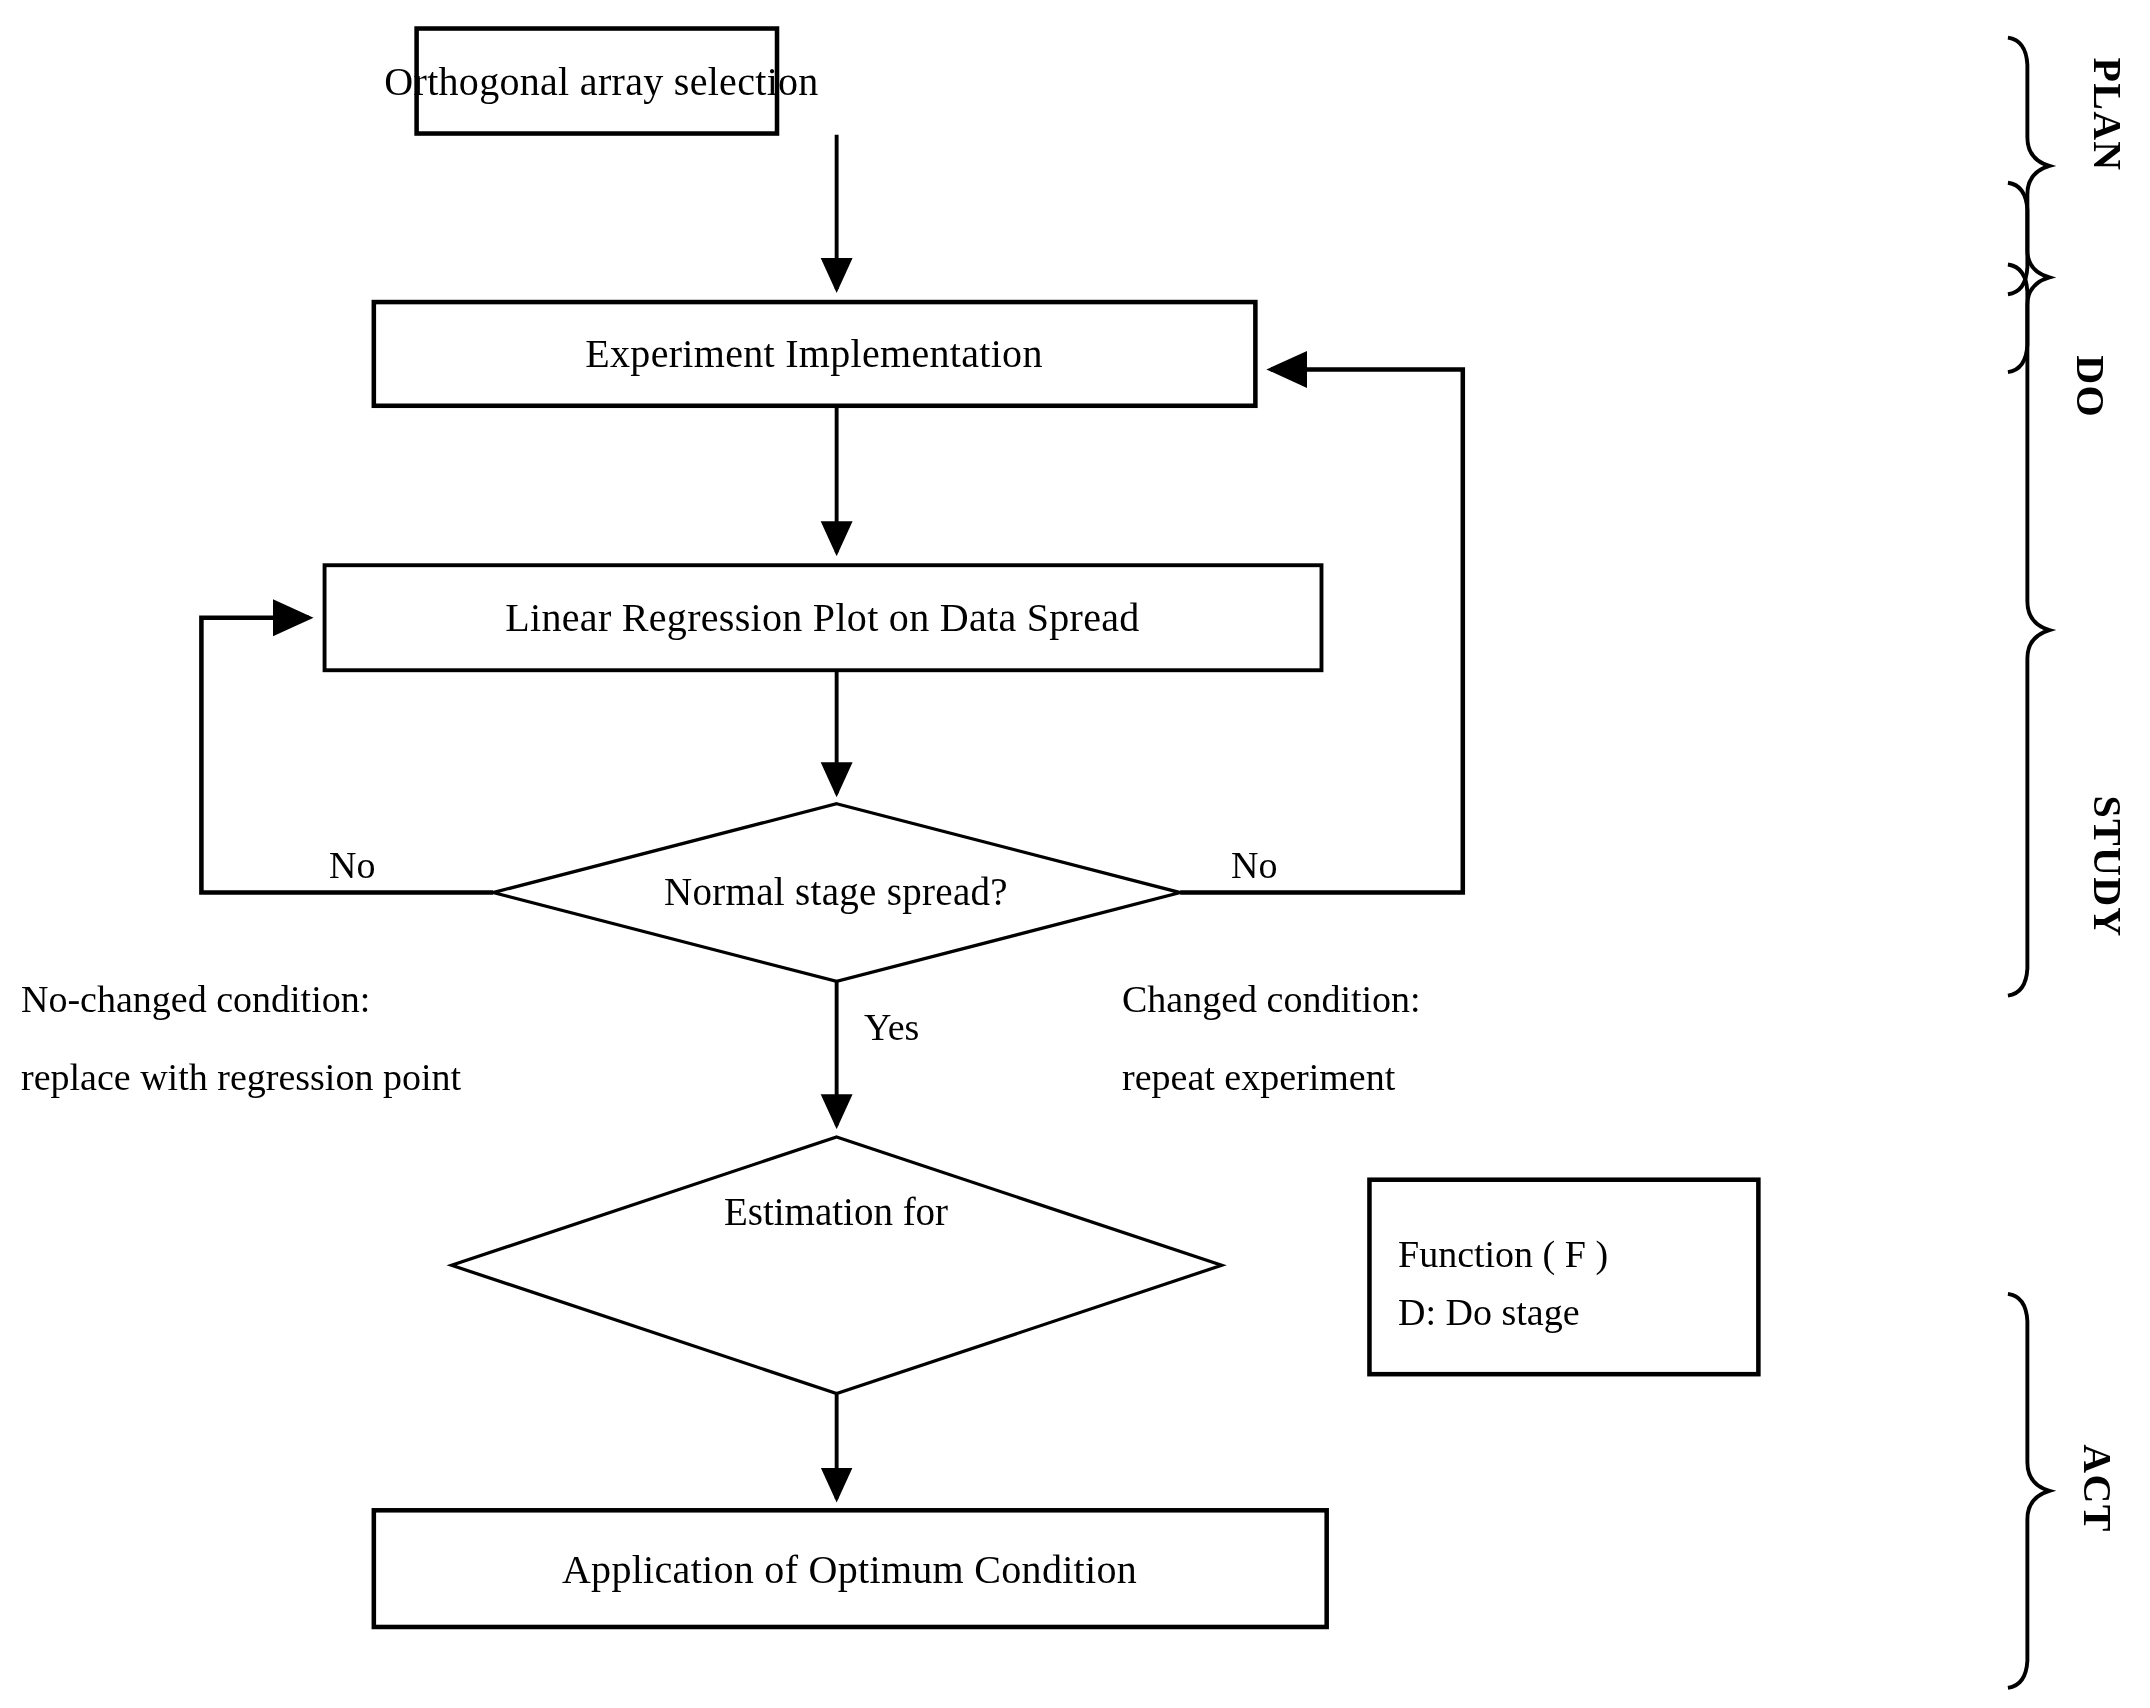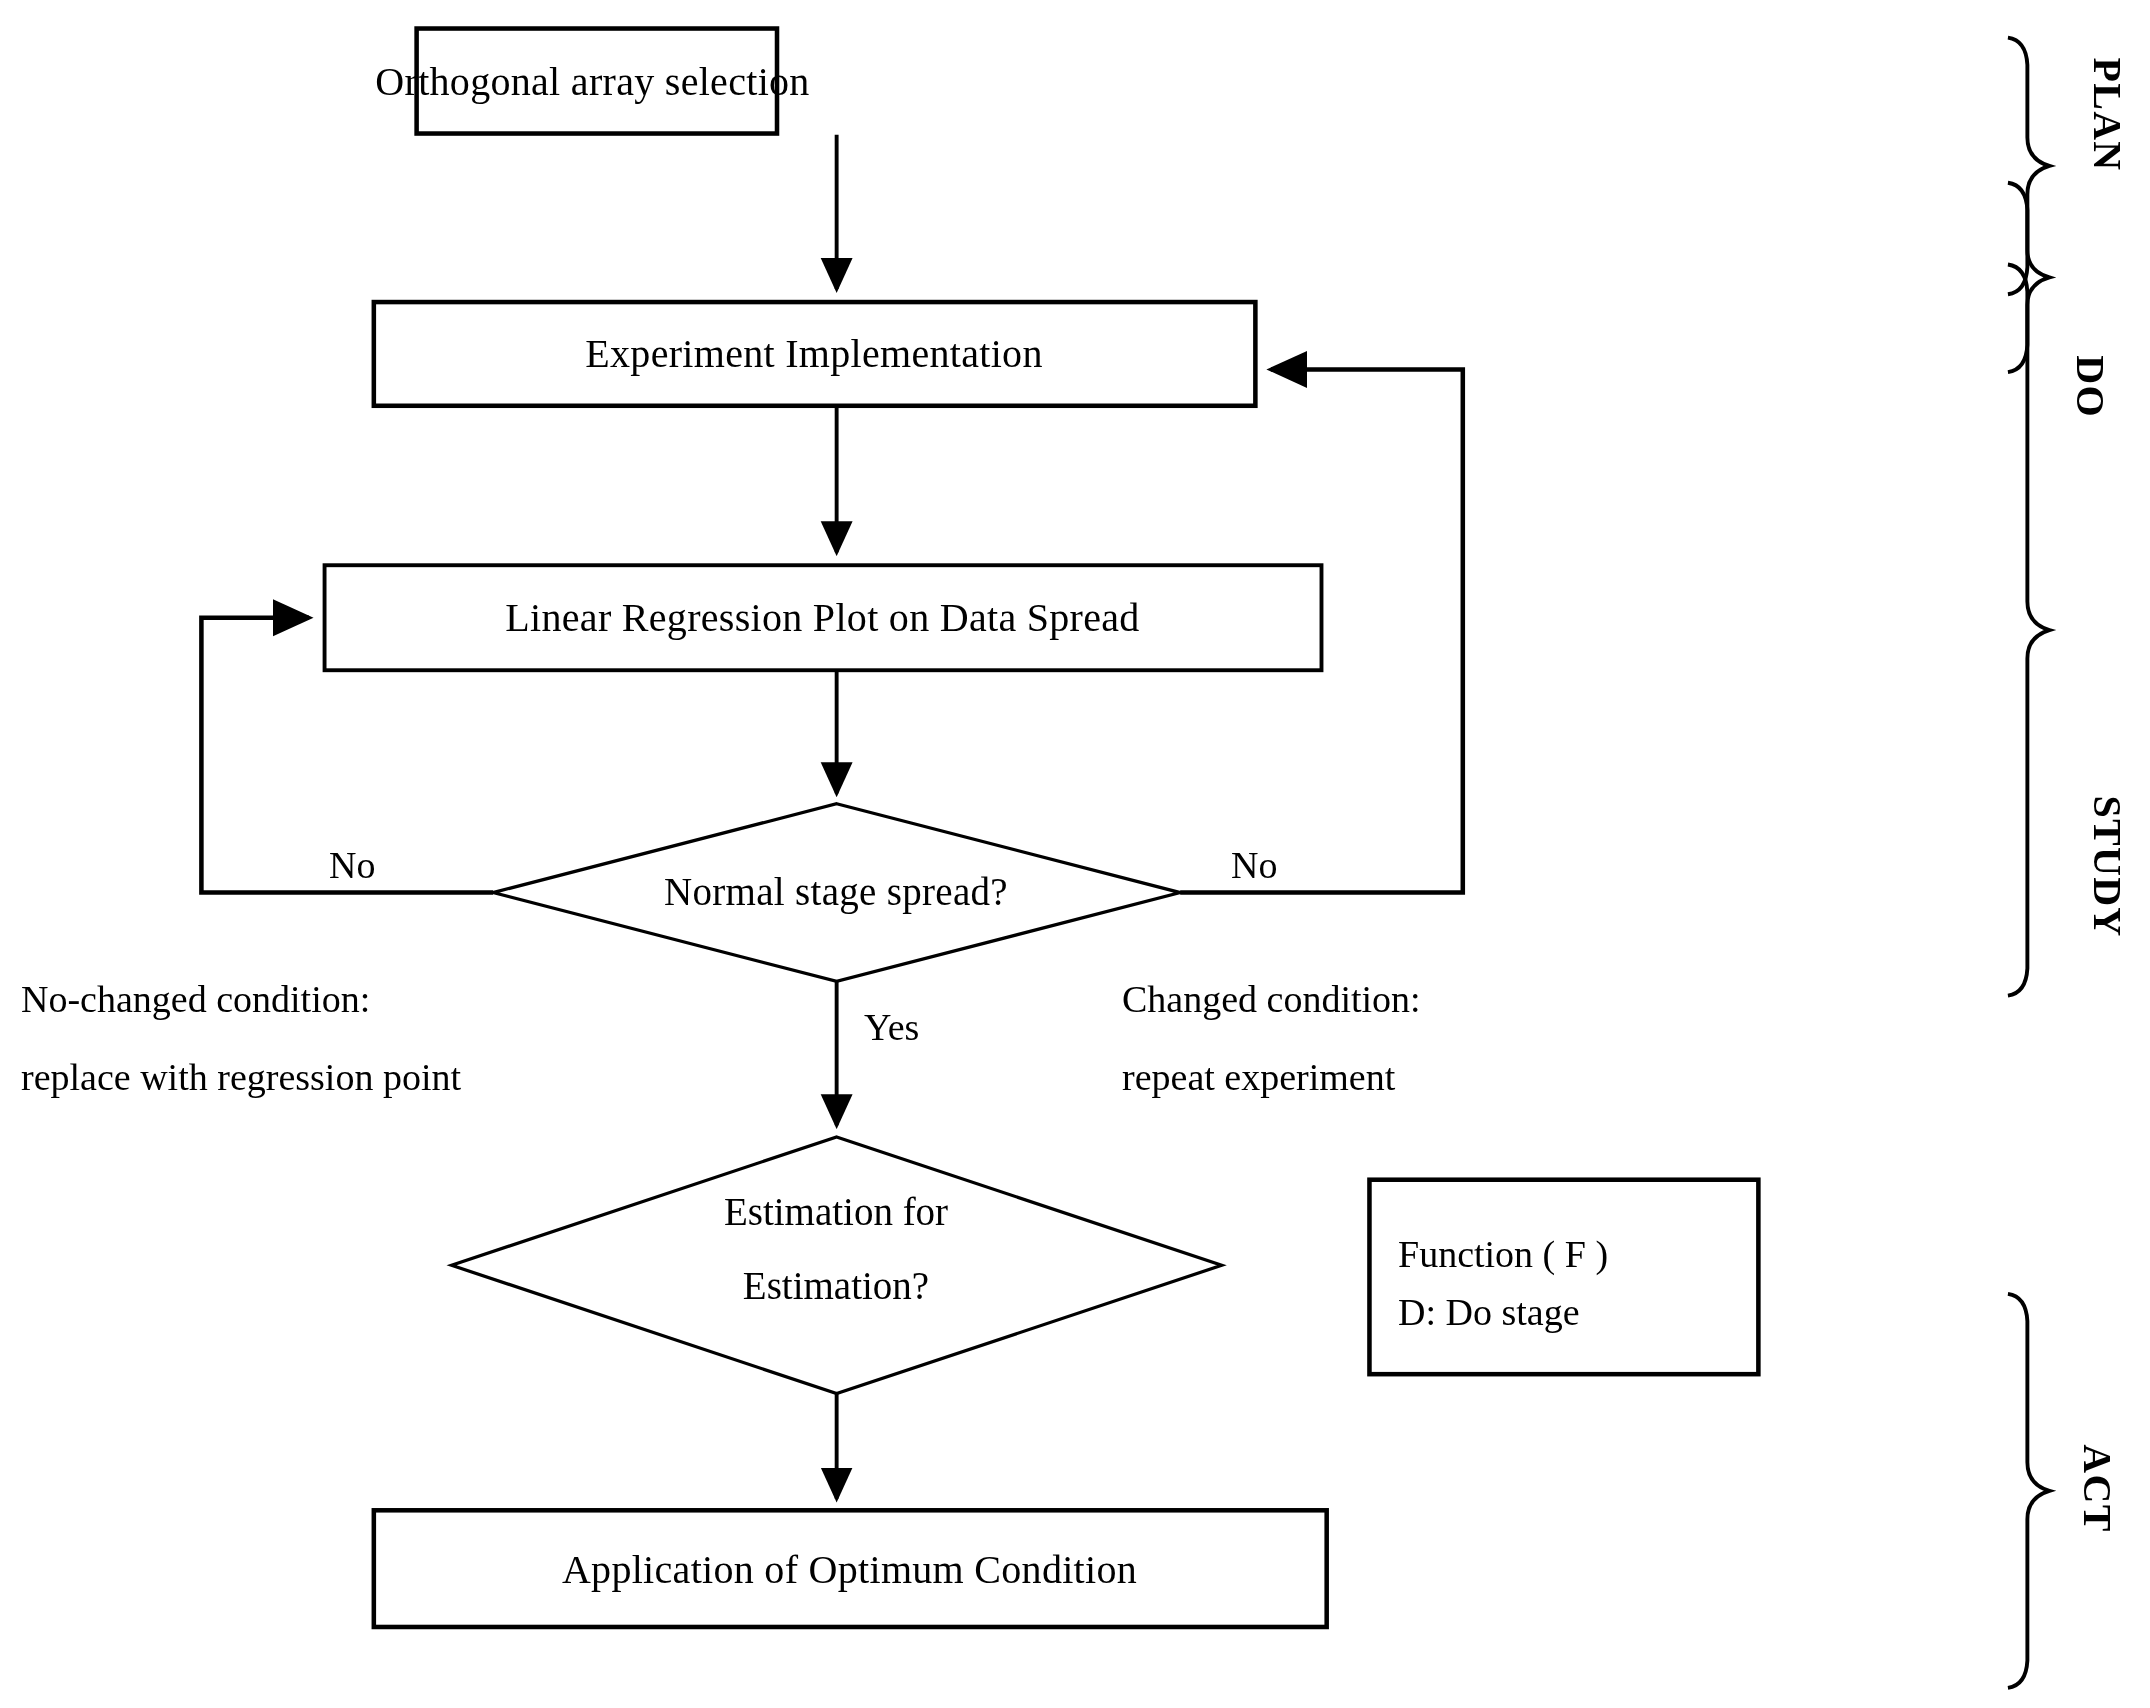--- a/index.html
+++ b/index.html
@@ -111,31 +111,30 @@
 
     <path fill="none" stroke="#000" stroke-width="6" d="M3097,58 q28,4 30,42 v112 q0,34 34,44 q-34,10 -34,44 v112 q-2,38 -30,42"></path>
 
     <path fill="none" stroke="#000" stroke-width="6" d="M3097,282 q28,4 30,42 v62 q0,32 34,42 q-34,10 -34,42 v62 q-2,38 -30,42"></path>
 
     <path fill="none" stroke="#000" stroke-width="6" d="M3097,408 q28,4 30,42 v478 q0,34 34,44 q-34,10 -34,44 v478 q-2,38 -30,42"></path>
 
     <path fill="none" stroke="#000" stroke-width="6" d="M3097,1996 q28,4 30,42 v218 q0,34 34,44 q-34,10 -34,44 v218 q-2,38 -30,42"></path>
   </svg>
 
-  <div class="node-label proc-label" style="left:412px; top:28.5px; width:361px; height:107px;">Orthogonal array selection</div>
+  <div class="node-label proc-label" style="left:421px; top:28.5px; width:361px; height:107px;">Orthogonal array selection</div>
 
   <div class="node-label proc-label" style="left:373px; top:302px; width:882px; height:104px;">Experiment Implementation</div>
 
   <div class="node-label proc-label" style="left:324px; top:565px; width:997px; height:105px;">Linear Regression Plot on Data Spread</div>
 
   <div class="node-label" style="left:622px; top:862px; width:428px; height:60px;">Normal stage spread?</div>
 
   <div class="diamond-label" style="left:609px; top:1175px; width:454px;">
     <div>Estimation for</div>
-    <div>Estimation?</div>
   </div>
 
   <div class="node-label proc-label" style="left:373px; top:1511px; width:953px; height:117px;">Application of Optimum Condition</div>
 
   <div class="edge-label" style="left:329px; top:843px;">No</div>
 
   <div class="edge-label" style="left:1231px; top:843px;">No</div>
 
   <div class="edge-label" style="left:864px; top:1005px;">Yes</div>
 

